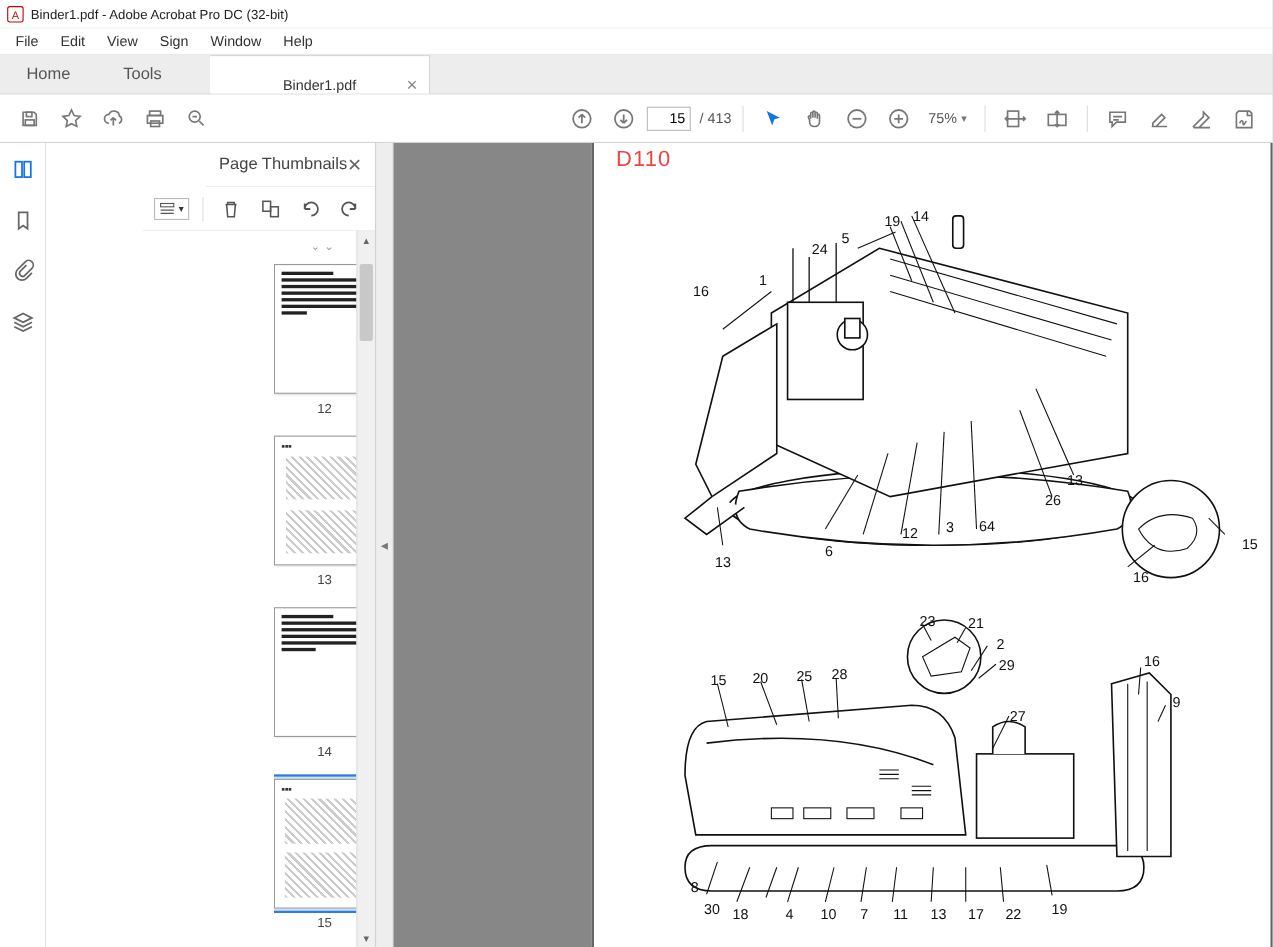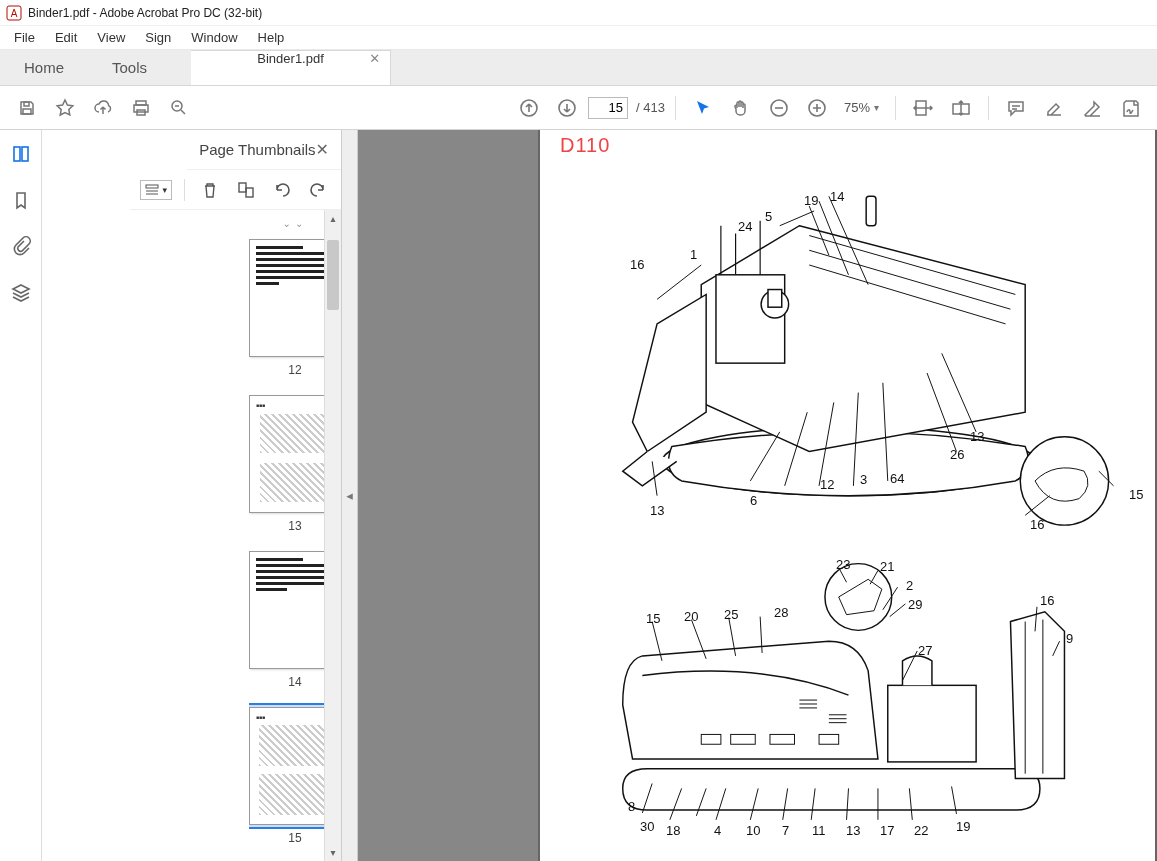--- a/index.html
+++ b/index.html
@@ -10,21 +10,21 @@
 .titlebar .app-icon { width: 16px; height: 16px; margin-right: 6px; display:flex;align-items:center;justify-content:center;}
 .titlebar .title-text { font-size: 12px; color: #222; }
 
 
 .menubar { height: 24px; display: flex; align-items: center; padding: 0 4px; background: #fff; border-bottom: 1px solid #e9e9e9; }
 .menubar .menu-item { padding: 2px 10px; font-size: 13px; color: #333; cursor: default; }
 
 
 .tabrow { height: 36px; background: #ededed; display: flex; align-items: stretch; border-bottom: 1px solid #d7d7d7; }
 .tabrow .home-tab, .tabrow .tools-tab { padding: 0 24px; display:flex; align-items:center; color:#555; font-size:15px; }
-.tabrow .doc-tab { background: #fff; border-top: 1px solid #d7d7d7; border-right: 1px solid #d7d7d7; margin-left: 20px; padding: 0 20px; display:flex; align-items:flex-start; gap:18px; position:relative; min-width: 200px; justify-content:center;}
+.tabrow .doc-tab { background: #fff; border-top: 1px solid #d7d7d7; border-right: 1px solid #d7d7d7; margin-left: 20px; padding: 0 20px; display:flex; align-items:flex-end; gap:18px; position:relative; min-width: 200px; justify-content:center;}
 .tabrow .doc-tab .close-x { color:#888; font-size:13px; position:absolute; right:10px;}
 
 
 .toolbar { height: 44px; background: #fff; border-bottom: 1px solid #d4d4d4; display:flex; align-items:center; padding: 0 10px; gap: 4px; }
 .toolbar .tb-btn { width: 34px; height: 34px; display:flex; align-items:center; justify-content:center; color:#555; border-radius:3px;}
 .toolbar .tb-sep { width: 1px; height: 24px; background: #ddd; margin: 0 6px; }
 .toolbar .page-input { width: 40px; height: 22px; border:1px solid #bbb; text-align:right; padding:0 4px; font-size:13px;}
 .toolbar .page-total { font-size:13px; color:#555; margin-left:4px;}
 .toolbar .zoom-select { border:none; font-size:13px; color:#555; display:flex; align-items:center; gap:4px; padding:4px 6px;}
 
@@ -471,21 +471,21 @@
           <span class="callout" style="left:486px; top:50px;">16</span>
           <span class="callout" style="left:326px; top:280px;">17</span>
           <span class="callout" style="left:112px; top:280px;">18</span>
           <span class="callout" style="left:402px; top:276px;">19</span>
           <span class="callout" style="left:130px; top:66px;">20</span>
           <span class="callout" style="left:326px; top:16px;">21</span>
           <span class="callout" style="left:360px; top:280px;">22</span>
           <span class="callout" style="left:282px; top:14px;">23</span>
           <span class="callout" style="left:170px; top:64px;">25</span>
           <span class="callout" style="left:364px; top:100px;">27</span>
-          <span class="callout" style="left:202px; top:62px;margin-left:18px;">28</span>
+          <span class="callout" style="left:202px; top:62px;">28</span>
           <span class="callout" style="left:354px; top:54px;">29</span>
           <span class="callout" style="left:86px; top:276px;">30</span>
         </div>
       </div>
     </div>
   </div>
 
 </div>
 
 </body></html>

